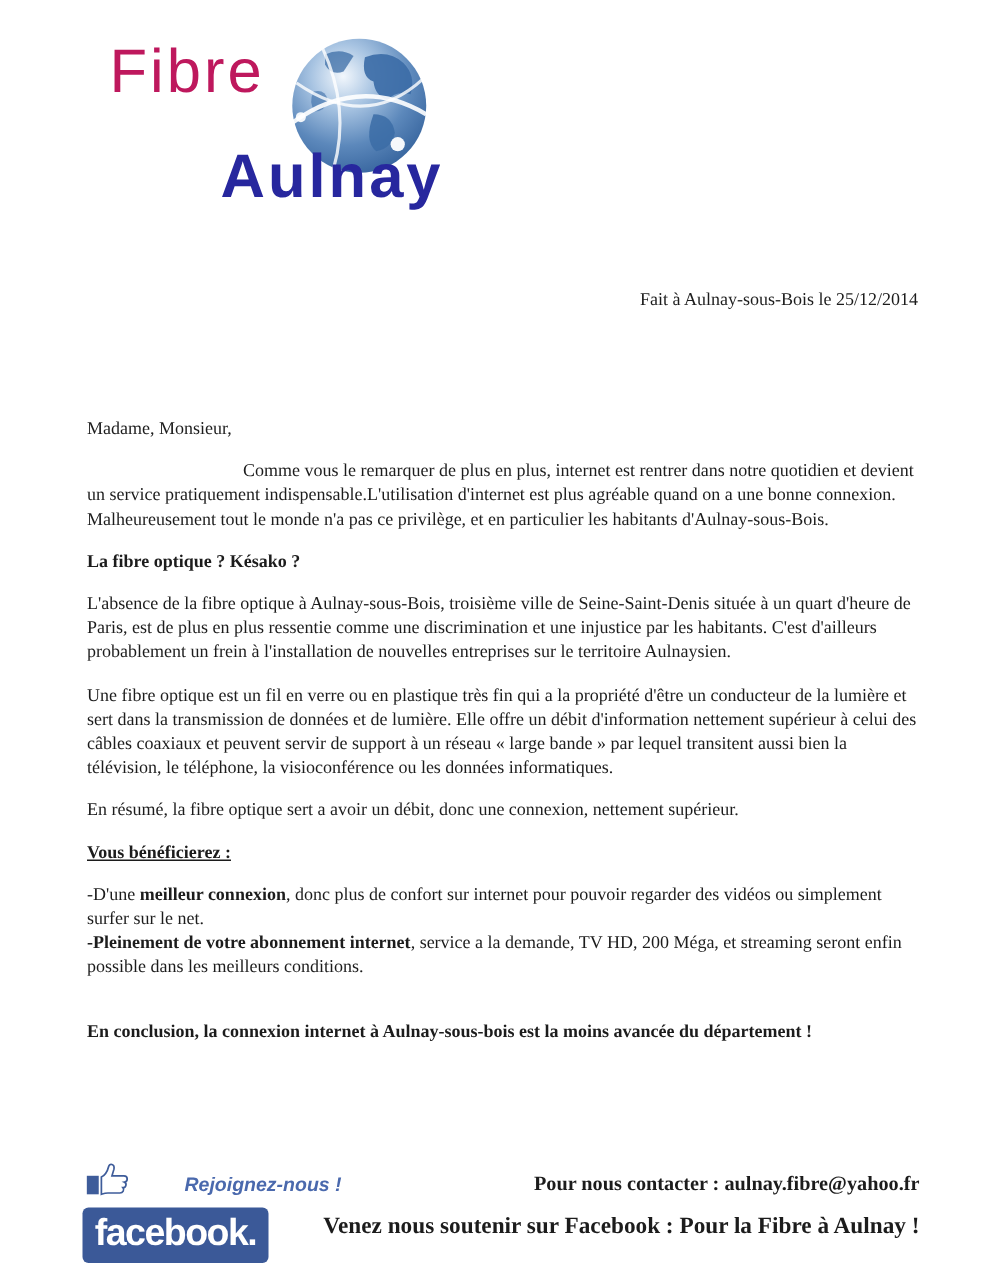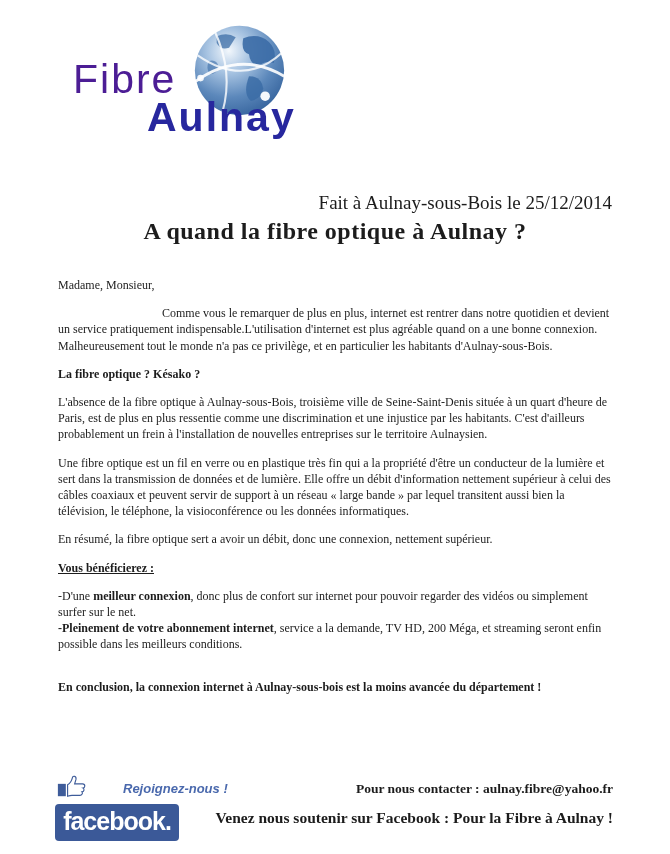--- a/index.html
+++ b/index.html
@@ -21,26 +21,26 @@
   .logo {
     position: absolute;
     left: 35px;
     top: 8px;
     width: 310px;
     height: 150px;
   }
   .logo-fibre {
     position: absolute;
     left: 38px;
-    top: 48px;
+    top: 16px;
     font-family: "Liberation Sans", sans-serif;
     font-size: 41px;
     font-weight: 500;
     letter-spacing: 2px;
-    color: #4c1d95;
+    color: #be185d;
   }
   .logo-aulnay {
     position: absolute;
     left: 112px;
     top: 86px;
     font-family: "Liberation Sans", sans-serif;
     font-size: 41px;
     font-weight: 700;
     letter-spacing: 2px;
     color: #27279e;
@@ -52,21 +52,21 @@
     width: 95px;
     height: 95px;
   }
   .logo-globe svg { display: block; }
 
   
   .date-line {
     position: absolute;
     top: 192px;
     right: 58px;
-    font-size: 19px;
+    font-size: 12px;
   }
   .doc-title {
     position: absolute;
     top: 218px;
     left: 0;
     width: 100%;
     text-align: center;
     font-size: 24px;
     font-weight: bold;
     letter-spacing: 0.5px;
@@ -172,21 +172,20 @@
         <path d="M24 9 Q 44 52 32 94" stroke="#ffffff" stroke-width="2.2" fill="none" opacity="0.8"></path>
         <circle cx="77" cy="77" r="5" fill="#ffffff" opacity="0.95"></circle>
         <circle cx="9" cy="58" r="3.5" fill="#ffffff" opacity="0.9"></circle>
       </svg>
     </span>
     <span class="logo-aulnay">Aulnay</span>
   </div>
 
   <div class="date-line">Fait à Aulnay-sous-Bois le 25/12/2014</div>
 
-  <div class="doc-title">A quand la fibre optique à Aulnay ?</div>
 
   <div class="body-text">
     <p>Madame, Monsieur,</p>
     <p class="para-gap indent-first">Comme vous le remarquer de plus en plus, internet est rentrer dans notre quotidien et devient un service pratiquement indispensable.L'utilisation d'internet est plus agréable quand on a une bonne connexion. Malheureusement tout le monde n'a pas ce privilège, et en particulier les habitants d'Aulnay-sous-Bois.</p>
     <p class="para-gap bold">La fibre optique ? Késako ?</p>
     <p class="para-gap">L'absence de la fibre optique à Aulnay-sous-Bois, troisième ville de Seine-Saint-Denis située à un quart d'heure de Paris, est de plus en plus ressentie comme une discrimination et une injustice par les habitants. C'est d'ailleurs probablement un frein à l'installation de nouvelles entreprises sur le territoire Aulnaysien.</p>
     <p class="para-gap">Une fibre optique est un fil en verre ou en plastique très fin qui a la propriété d'être un conducteur de la lumière et sert dans la transmission de données et de lumière. Elle offre un débit d'information nettement supérieur à celui des câbles coaxiaux et peuvent servir de support à un réseau « large bande » par lequel transitent aussi bien la télévision, le téléphone, la visioconférence ou les données informatiques.</p>
     <p class="para-gap">En résumé, la fibre optique sert a avoir un débit, donc une connexion, nettement supérieur.</p>
     <p class="para-gap"><span class="bold-underline">Vous bénéficierez :</span></p>
     <p class="para-gap"><span>-D'une </span><span class="bold">meilleur connexion</span><span>, donc plus de confort sur internet pour pouvoir regarder des vidéos ou simplement surfer sur le net.</span></p>

